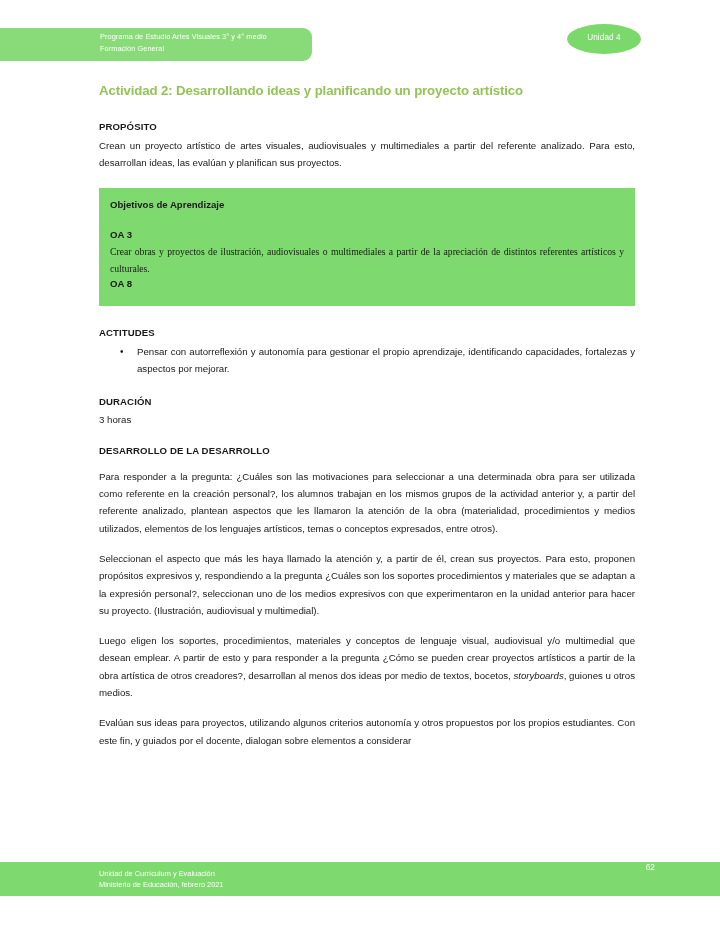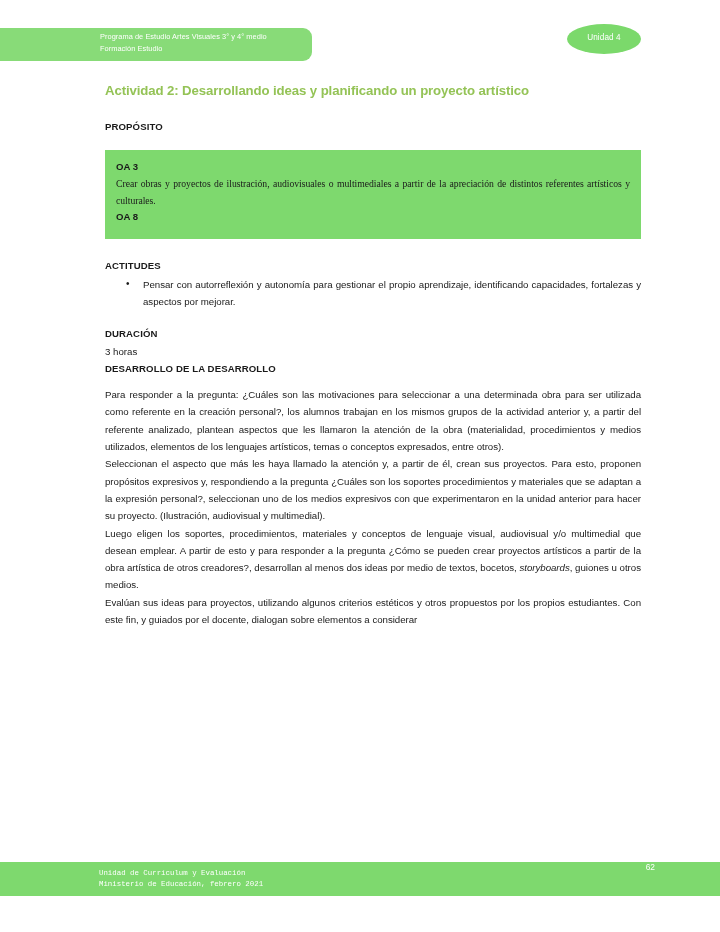--- a/index.html
+++ b/index.html
@@ -63,21 +63,21 @@
     width: 74px;
     text-align: center;
     font-size: 8.2px;
     color: #ffffff;
     letter-spacing: 0.1px;
   }
 
   
   .content {
     position: absolute;
-    left: 105px;
+    left: 99px;
     top: 82px;
     width: 536px;
   }
 
   .activity-title {
     color: #94c356;
     font-size: 13.2px;
     font-weight: bold;
     line-height: 18px;
     margin: 0 0 20px 0;
@@ -93,20 +93,21 @@
   }
 
   p.body-text {
     font-size: 9.7px;
     line-height: 17.3px;
     margin: 0;
     text-align: justify;
     letter-spacing: -0.03px;
   }
   p.body-text + p.body-text {
+    margin-top: 13px;
   }
 
   .proposito-block {
     margin-bottom: 16px;
   }
 
   
   .oa-box {
     background: #7ed96e;
     width: 536px;
@@ -156,21 +157,21 @@
   }
   ul.bullets li::before {
     content: "\2022";
     position: absolute;
     left: -17px;
     top: -0.5px;
     font-size: 10px;
   }
 
   .duracion-block {
-    margin-bottom: 3px;
+    margin-bottom: 17px;
   }
   .duracion-value {
     font-size: 9.7px;
     line-height: 15px;
     margin: 0;
   }
 
   .desarrollo-label {
     margin-bottom: 10px;
   }
@@ -187,55 +188,56 @@
     height: 34px;
     background: #7ed96e;
   }
   .footer-left {
     position: absolute;
     left: 99px;
     bottom: 42px;
     font-size: 7.4px;
     line-height: 11px;
     color: #ffffff;
-    font-family: Liberation Mono, monospace;
   }
   .footer-left span {
     display: block;
   }
   .footer-page {
     position: absolute;
     right: 65px;
     bottom: 60px;
     font-size: 8.4px;
     color: #ffffff;
   }
 </style>
 </head>
 <body>
 
 <div class="header-zone">
   <div class="header-band"></div>
   <div class="header-band-text">
     <span>Programa de Estudio Artes Visuales 3° y 4° medio</span>
-    <span>Formación Estudio</span>
+    <span>Formación General</span>
   </div>
   <div class="unit-badge"></div>
   <div class="unit-badge-text">Unidad 4</div>
 </div>
 
 <div class="content">
 
   <h1 class="activity-title">Actividad 2: Desarrollando ideas y planificando un proyecto artístico</h1>
 
   <div class="proposito-block">
     <div class="section-label">PROPÓSITO</div>
+    <p class="body-text">Crean un proyecto artístico de artes visuales, audiovisuales y multimediales a partir del referente analizado. Para esto, desarrollan ideas, las evalúan y planifican sus proyectos.</p>
   </div>
 
   <div class="oa-box">
+    <div class="oa-box-title">Objetivos de Aprendizaje</div>
 
     <div>
       <div class="oa-code">OA 3</div>
       <p class="oa-text">Crear obras y proyectos de ilustración, audiovisuales o multimediales a partir de la apreciación de distintos referentes artísticos y culturales.</p>
     </div>
 
     <div>
       <div class="oa-code">OA 8</div>
     </div>
   </div>
@@ -253,21 +255,21 @@
   </div>
 
   <div>
     <div class="section-label desarrollo-label">DESARROLLO DE LA DESARROLLO</div>
 
     <p class="body-text">Para responder a la pregunta: ¿Cuáles son las motivaciones para seleccionar a una determinada obra para ser utilizada como referente en la creación personal?, los alumnos trabajan en los mismos grupos de la actividad anterior y, a partir del referente analizado, plantean aspectos que les llamaron la atención de la obra (materialidad, procedimientos y medios utilizados, elementos de los lenguajes artísticos, temas o conceptos expresados, entre otros).</p>
     <p class="body-text">Seleccionan el aspecto que más les haya llamado la atención y, a partir de él, crean sus proyectos. Para esto, proponen propósitos expresivos y, respondiendo a la pregunta ¿Cuáles son los soportes procedimientos y materiales que se adaptan a la expresión personal?, seleccionan uno de los medios expresivos con que experimentaron en la unidad anterior para hacer su proyecto. (Ilustración, audiovisual y multimedial).</p>
 
     <p class="body-text"><span>Luego eligen los soportes, procedimientos, materiales y conceptos de lenguaje visual, audiovisual y/o multimedial que desean emplear. A partir de esto y para responder a la pregunta ¿Cómo se pueden crear proyectos artísticos a partir de la obra artística de otros creadores?, desarrollan al menos dos ideas por medio de textos, bocetos, </span><em class="ital">storyboards</em><span>, guiones u otros medios.</span></p>
 
-    <p class="body-text">Evalúan sus ideas para proyectos, utilizando algunos criterios estéticos y otros propuestos por los propios estudiantes. Con este fin, y guiados por el docente, dialogan sobre elementos a considerar</p>
+    <p class="body-text">Evalúan sus ideas para proyectos, utilizando algunos criterios autonomía y otros propuestos por los propios estudiantes. Con este fin, y guiados por el docente, dialogan sobre elementos a considerar</p>
   </div>
 
 </div>
 
 <div class="footer-band"></div>
 <div class="footer-left">
   <span>Unidad de Currículum y Evaluación</span>
   <span>Ministerio de Educación, febrero 2021</span>
 </div>
 <div class="footer-page">62</div>

